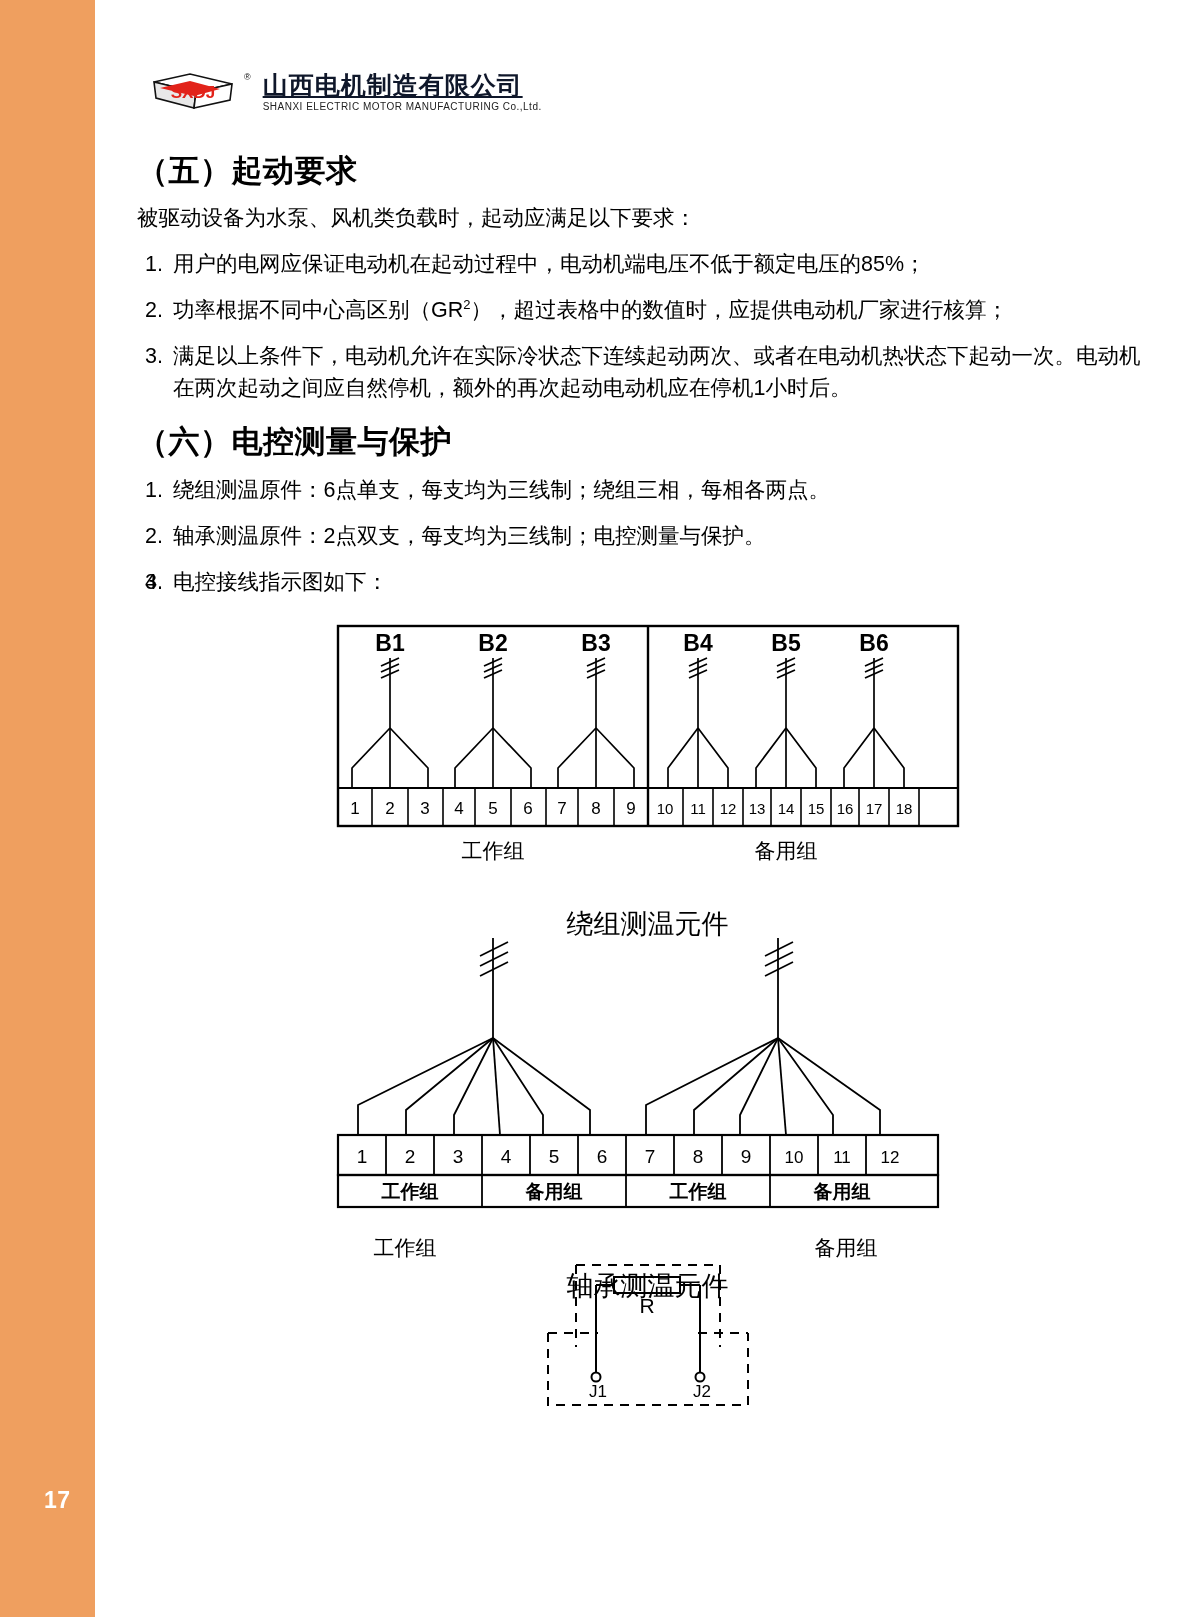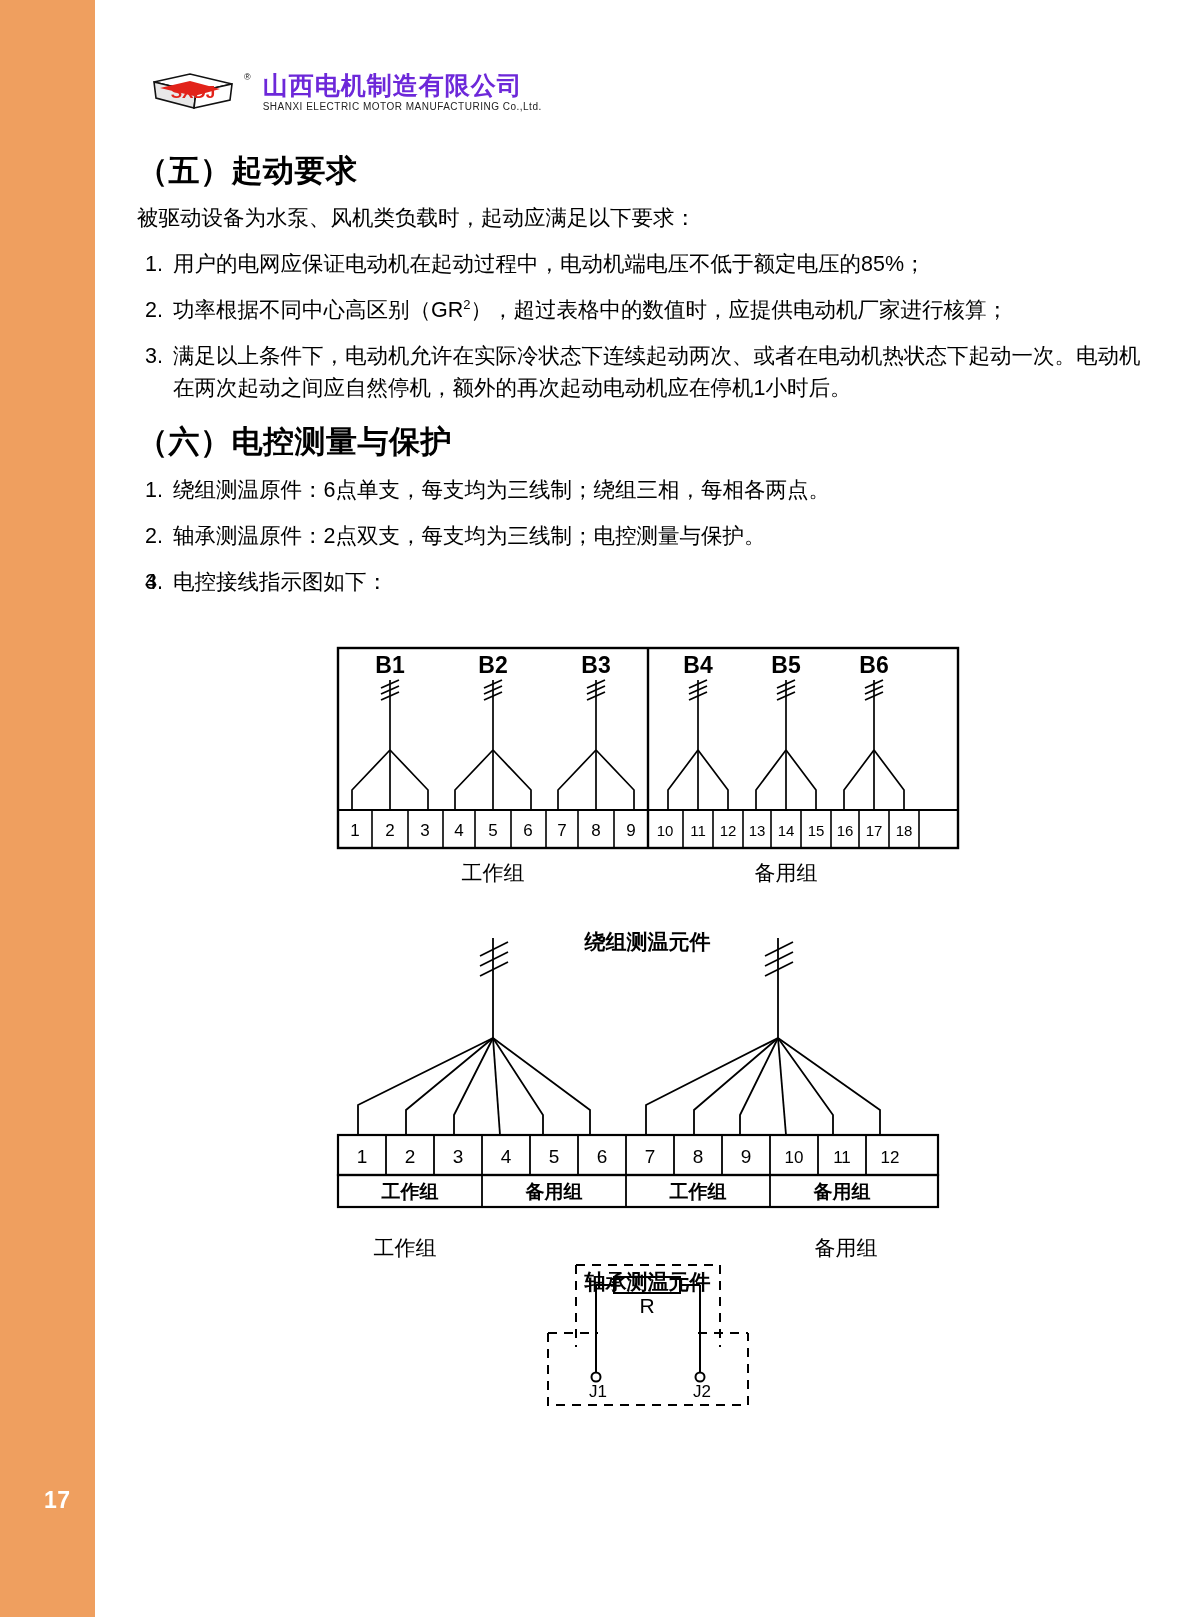--- a/index.html
+++ b/index.html
@@ -68,21 +68,22 @@
     display: flex;
     flex-direction: column;
     justify-content: center;
     margin-left: 2px;
   }
   .logo-cn {
     font-size: 25px;
     font-weight: bold;
     letter-spacing: 1px;
     line-height: 1.05;
-    color: #6d28d9;
+    color: #0f172a;
+    text-decoration: underline;
   }
   .logo-en {
     font-size: 10px;
     letter-spacing: .5px;
     color: #222;
     margin-top: 3px;
   }
 
   
   .body-text {
@@ -125,25 +126,24 @@
   }
   sup { font-size: 13px; vertical-align: super; }
 
   
   .diagram-wrap {
     position: absolute;
     left: 0;
     width: 1105px;
     text-align: center;
   }
-  .dg1 { top: 640px; }
+  .dg1 { top: 618px; }
   .caption {
-    font-size: 21px;
+    font-size: 27px;
     margin-top: 14px;
-    font-weight: bold;
   }
 
   svg text { font-family: "Liberation Sans", sans-serif; }
 
   
   .dg2 { top: 920px; }
   .dg3 { top: 1255px; }
 </style>
 </head>
 <body>

